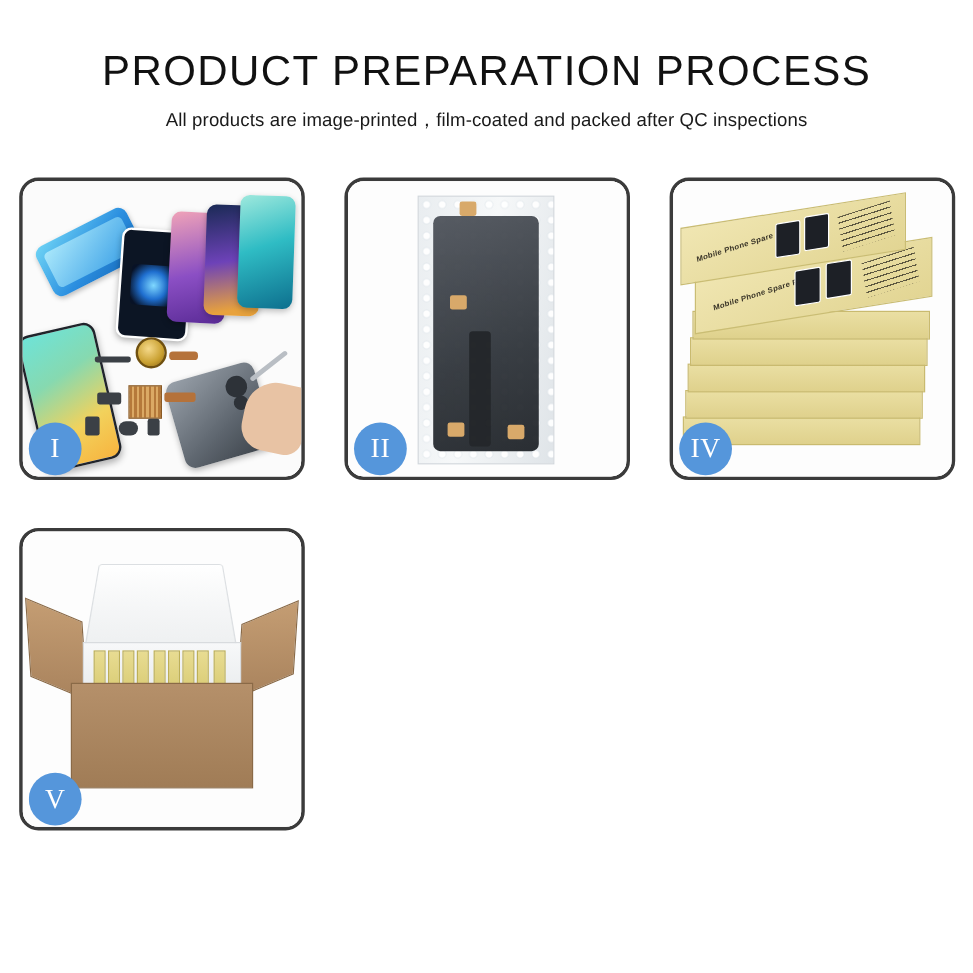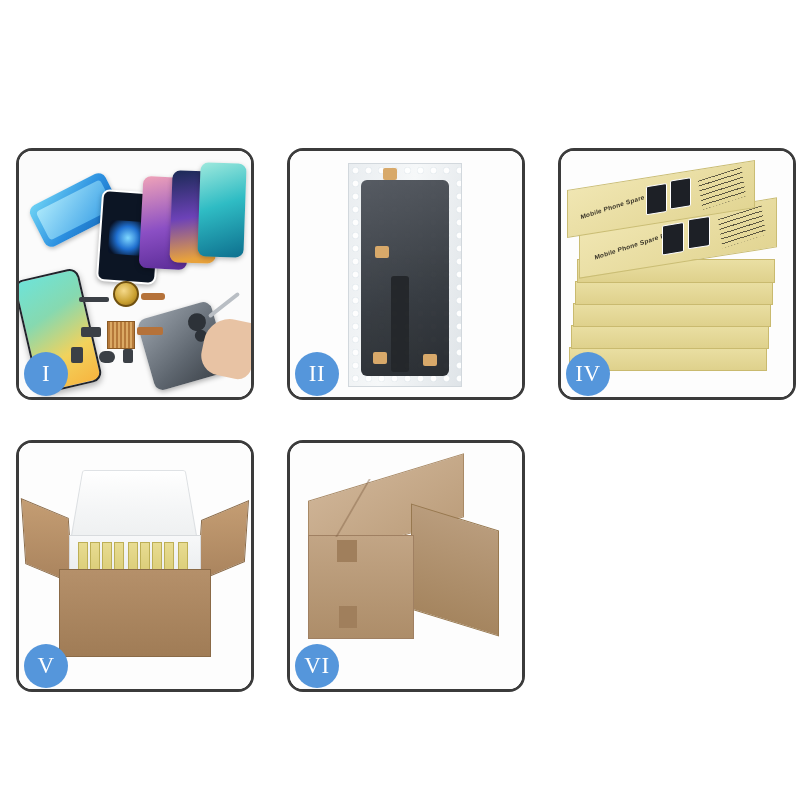--- a/index.html
+++ b/index.html
@@ -173,20 +173,22 @@
     transform:skewY(17deg);border:1px solid #97784f;}
   .seam{position:absolute;background:rgba(130,100,70,.45);}
   .tapepc{position:absolute;background:#a07f5c;}
 
   .label-hidden{position:absolute;width:1px;height:1px;overflow:hidden;clip:rect(0 0 0 0);}
 </style>
 </head>
 <body>
 
 <div class="header">
+  <div class="title">PRODUCT PREPARATION PROCESS</div>
+  <div class="subtitle">All products are image-printed，film-coated and packed after QC inspections</div>
 </div>
 
 <div class="grid">
 
   <div class="panel">
     <div class="panel-inner">
       <div class="p1">
         <div class="ph ph-a"></div>
         <div class="ph ph-b"></div>
         <div class="ph ph-c"></div>
@@ -274,29 +276,14 @@
           <div class="yellowslab" style="left:94px;top:6px;height:40px;"></div>
           <div class="yellowslab" style="left:108px;top:6px;height:40px;"></div>
         </div>
         <div class="cartonbody"></div>
       </div>
     </div>
     <div class="badge">V</div>
     <span class="label-hidden">Boxes loaded into foam insert inside outer carton</span>
   </div>
 
-  <div class="panel">
-    <div class="panel-inner">
-      <div class="p6">
-        <div class="cTop"></div>
-        <div class="cSide"></div>
-        <div class="cFront">
-          <div class="tapepc" style="left:28px;top:4px;width:20px;height:22px;"></div>
-          <div class="tapepc" style="left:30px;top:70px;width:18px;height:22px;"></div>
-        </div>
-        <div class="seam" style="left:62px;top:36px;width:2px;height:58px;transform:skewX(-30deg);"></div>
-      </div>
-    </div>
-    <div class="badge">VI</div>
-    <span class="label-hidden">Sealed outer shipping carton ready for dispatch</span>
-  </div>
 
 </div>
 
 </body></html>

